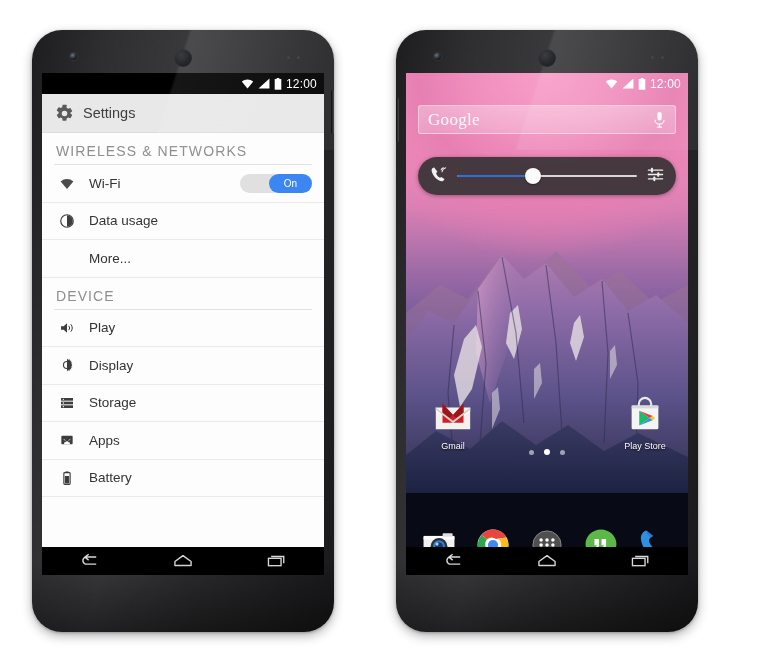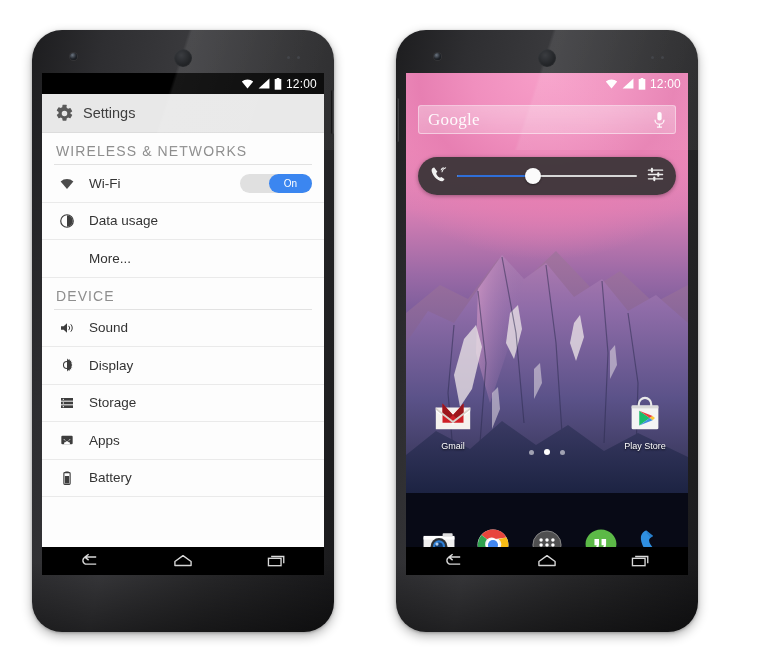--- a/index.html
+++ b/index.html
@@ -260,21 +260,21 @@
         <div class="section-rule"></div>
 
         <div class="srow">
           <span class="ico">
             <svg viewBox="0 0 24 24" width="16" height="16">
               <path fill="#3d3d3d" d="M3 9.5 L3 14.5 L7 14.5 L12 19 L12 5 L7 9.5 Z"></path>
               <path fill="none" stroke="#3d3d3d" stroke-width="1.5" stroke-linecap="round" d="M15 9.2 A4 4 0 0 1 15 14.8"></path>
               <path fill="none" stroke="#3d3d3d" stroke-width="1.5" stroke-linecap="round" d="M18 6.8 A7.4 7.4 0 0 1 18 17.2"></path>
             </svg>
           </span>
-          <span class="lbl">Sound</span>
+          <span class="lbl">Play</span>
         </div>
 
         <div class="srow">
           <span class="ico">
             <svg viewBox="0 0 24 24" width="16" height="16">
               <path fill="#3d3d3d" d="M12 4.2 L13.3 2.2 L14.1 4.6 L16.2 3.3 L16.2 5.8 L18.6 5.6 L17.6 7.8 L20 8.6 L18.3 10.3 L20 12 L18.3 13.7 L20 15.4 L17.6 16.2 L18.6 18.4 L16.2 18.2 L16.2 20.7 L14.1 19.4 L13.3 21.8 L12 19.8 Z"></path>
               <circle cx="12" cy="12" r="5.3" fill="none" stroke="#3d3d3d" stroke-width="1.6"></circle>
               <path fill="#3d3d3d" d="M12 6.7 A5.3 5.3 0 0 1 12 17.3 Z"></path>
             </svg>
           </span>

